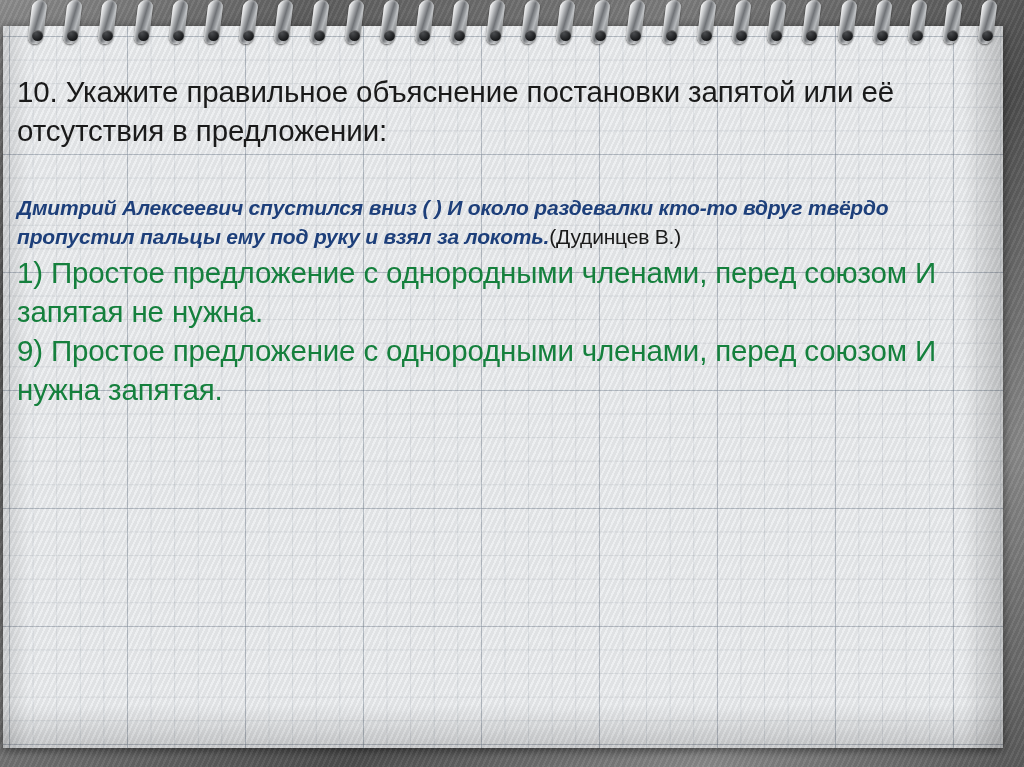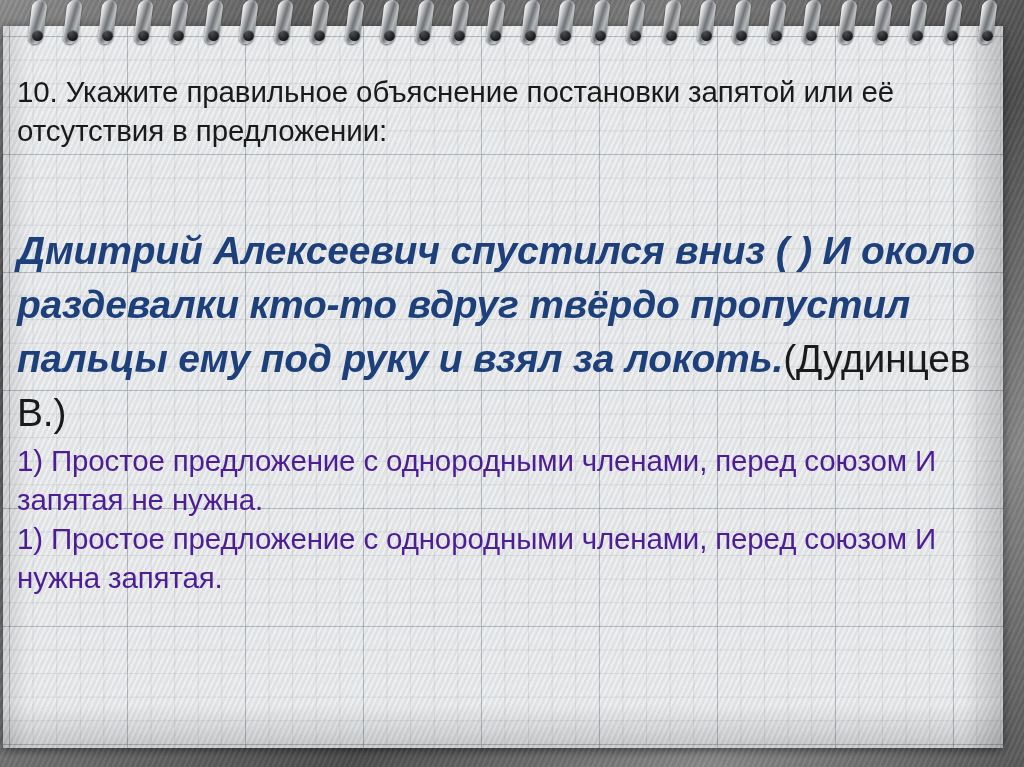--- a/index.html
+++ b/index.html
@@ -115,40 +115,39 @@
   .q-head {
     font-size: 29.5px;
     line-height: 1.33;
     color: #1a1a1a;
     letter-spacing: -0.1px;
   }
   .spacer {
     height: 44px;
   }
   .quote {
-    font-size: 39px;
+    font-size: 21px;
     line-height: 1.38;
     font-weight: bold;
     font-style: italic;
     color: #1d3f7a;
     letter-spacing: -0.2px;
-    margin-top: 30px;
   }
   .quote .src {
     font-style: normal;
     font-weight: normal;
     color: #1a1a1a;
   }
   .options {
     margin-top: 2px;
   }
   .opt {
     font-size: 29.5px;
     line-height: 1.32;
-    color: #4c1d95;
+    color: #15803d;
     letter-spacing: -0.15px;
   }
 </style>
 </head>
 <body>
 
 <div class="slide">
 
   <div class="notepad">
     <div class="paper"></div>
@@ -158,21 +157,21 @@
       <div class="q-head">10. Укажите правильное объяснение постановки запятой или её отсутствия в предложении:</div>
 
       <div class="spacer"></div>
 
       <div class="quote">
         <span>Дмитрий Алексеевич спустился вниз ( ) И около раздевалки кто-то вдруг твёрдо пропустил пальцы ему под руку и взял за локоть.</span><span class="src">(Дудинцев В.)</span>
       </div>
 
       <div class="options">
         <div class="opt">1) Простое предложение с однородными членами, перед союзом И запятая не нужна.</div>
-        <div class="opt">1) Простое предложение с однородными членами, перед союзом И нужна запятая.</div>
+        <div class="opt">9) Простое предложение с однородными членами, перед союзом И нужна запятая.</div>
       </div>
 
     </div>
   </div>
 
   <div class="spiral">
       <div class="ring" style="left: 28px;">
         <div class="wire"></div>
         <div class="hole"></div>
       </div>

